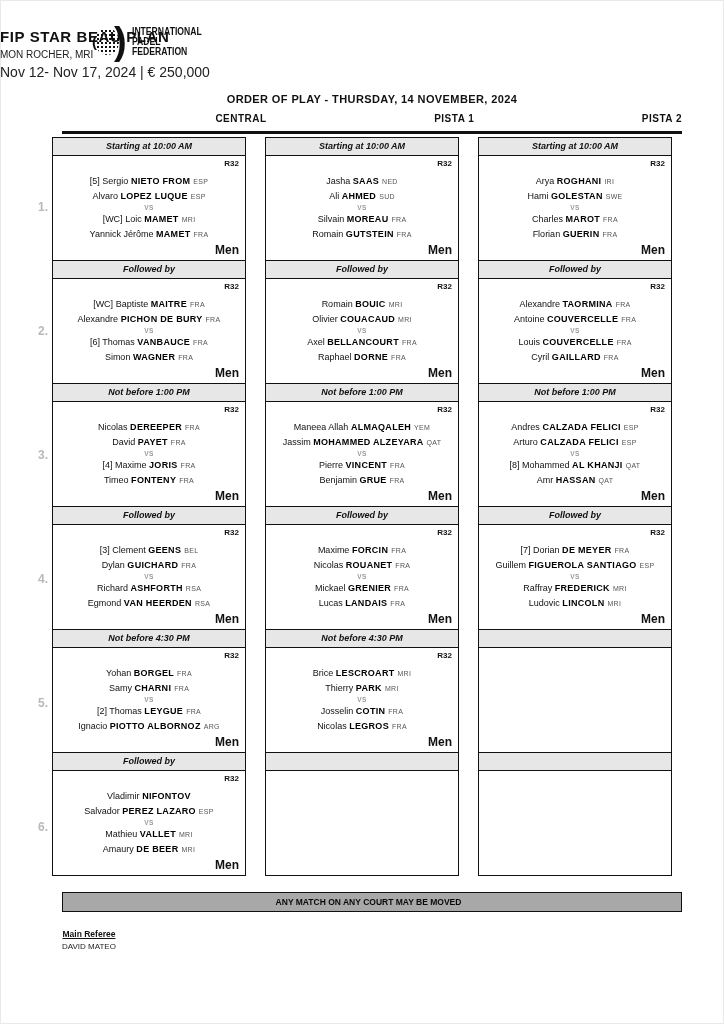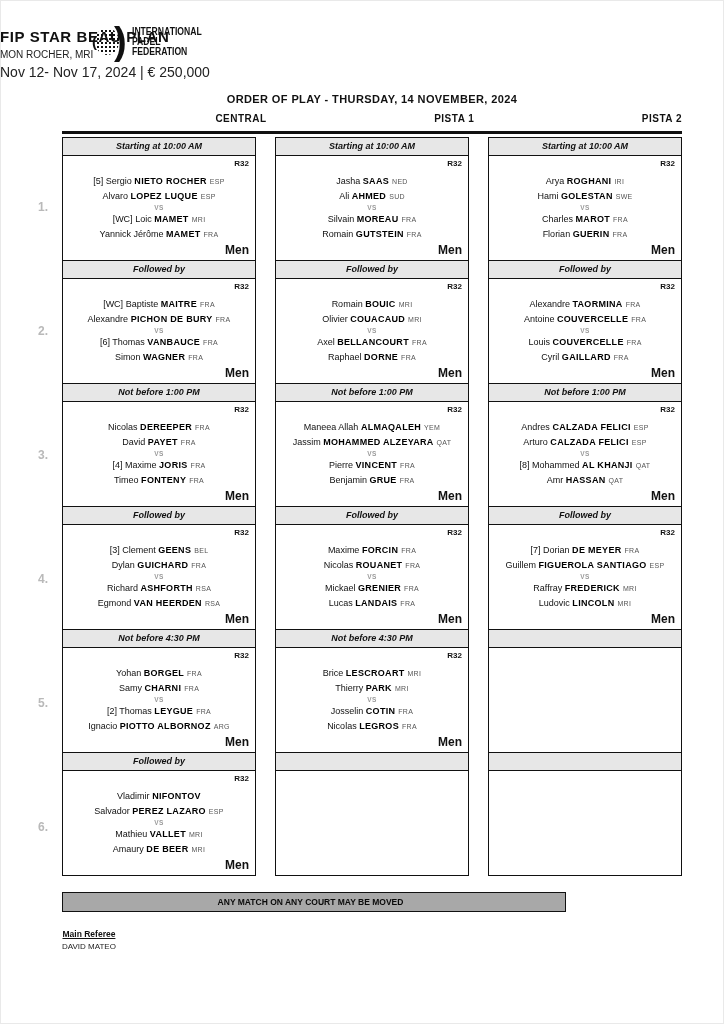--- a/index.html
+++ b/index.html
@@ -34,21 +34,21 @@
     font-size: 11px; font-weight: 700; letter-spacing: 0.4px; padding-left: 20px; }
 
   
   .court-labels { position: absolute; left: 62px; top: 113px; width: 620px;
     display: grid; grid-template-columns: 1fr 1fr 1fr; column-gap: 3px; }
   .court-labels div { text-align: right; font-size: 10px; font-weight: 700; letter-spacing: 0.5px; }
 
   .table-topbar { position: absolute; left: 62px; top: 131px; width: 620px; height: 3px; background: #111; }
 
   
-  .court-grid { position: absolute; left: 62px; top: 137px; width: 620px;
+  .court-grid { position: absolute; left: 52px; top: 137px; width: 620px;
     display: grid; grid-template-columns: 1fr 1fr 1fr; column-gap: 19px; }
   .court-col { display: flex; flex-direction: column; }
   .slot { border: 1px solid #111; margin-top: -1px; background: #fff; }
   .slot:first-child { margin-top: 0; }
   .band { height: 18px; line-height: 17px; background: #e7e7e7; border-bottom: 1px solid #111;
     text-align: center; font-size: 9px; font-weight: 700; font-style: italic; }
   .cell { position: relative; height: 104px; }
   .round { position: absolute; top: 3px; right: 6px; font-size: 8px; font-weight: 700; }
   .cat { position: absolute; bottom: 3px; right: 6px; font-size: 12px; font-weight: 700; }
   .teams { position: absolute; inset: 0; display: flex; flex-direction: column;
@@ -57,21 +57,21 @@
   .seed, .fname { font-weight: 400; color: #111; }
   .lname { font-weight: 700; letter-spacing: 0.3px; color: #000; }
   .nat { font-size: 7px; color: #555; margin-left: 3px; letter-spacing: 0.3px; }
   .vs { font-size: 6.5px; line-height: 8px; color: #9a9a9a; font-weight: 700; letter-spacing: 0.5px; }
 
   .rownum-rail { position: absolute; left: 0; top: 0; }
   .rownum { position: absolute; left: 26px; width: 22px; text-align: right;
     font-size: 12px; font-weight: 700; color: #b9b9b9; }
 
   
-  .notice { position: absolute; left: 62px; top: 892px; width: 504px;
+  .notice { position: absolute; left: 62px; top: 892px; width: 620px;
     background: #a8a8a8; border: 1px solid #111; text-align: center; padding: 4px 7px 3px 0; }
   .notice div { font-size: 8.5px; font-weight: 700; line-height: 11px; color: #0a0a0a; }
 
   .footer { position: absolute; left: 62px; top: 929px; width: 620px;
     display: flex; justify-content: space-between; }
   .f-label { font-size: 8.5px; font-weight: 700; text-decoration: underline; }
   .f-value { font-size: 8px; margin-top: 3px; color: #222; }
   .f-left .f-group + .f-group { margin-top: 9px; }
   .f-right { text-align: center; }
 </style>
@@ -105,21 +105,21 @@
 
 <div class="table-topbar"></div>
 
 <div class="court-grid">
   <div class="court-col">
       <div class="slot">
         <div class="band">Starting at 10:00 AM</div>
         <div class="cell">
           <div class="round">R32</div>
           <div class="teams">
-            <div class="pline"><span class="seed">[5] </span><span class="fname">Sergio </span><span class="lname">NIETO ROCHER</span><span class="nat">ESP</span></div>
+            <div class="pline"><span class="seed">[5] </span><span class="fname">Sergio </span><span class="lname">NIETO FROM</span><span class="nat">ESP</span></div>
             <div class="pline"><span class="fname">Alvaro </span><span class="lname">LOPEZ LUQUE</span><span class="nat">ESP</span></div>
             <div class="vs">VS</div>
             <div class="pline"><span class="seed">[WC] </span><span class="fname">Loic </span><span class="lname">MAMET</span><span class="nat">MRI</span></div>
             <div class="pline"><span class="fname">Yannick Jérôme </span><span class="lname">MAMET</span><span class="nat">FRA</span></div>
           </div>
           <div class="cat">Men</div>
         </div>
       </div>
       <div class="slot">
         <div class="band">Followed by</div>

